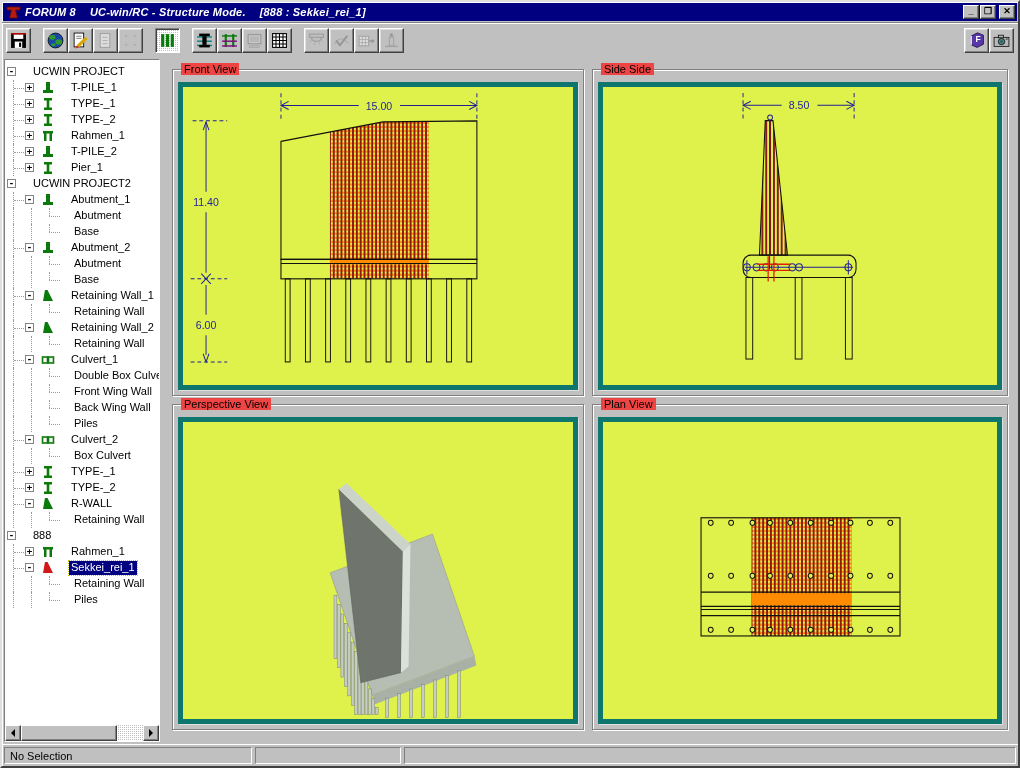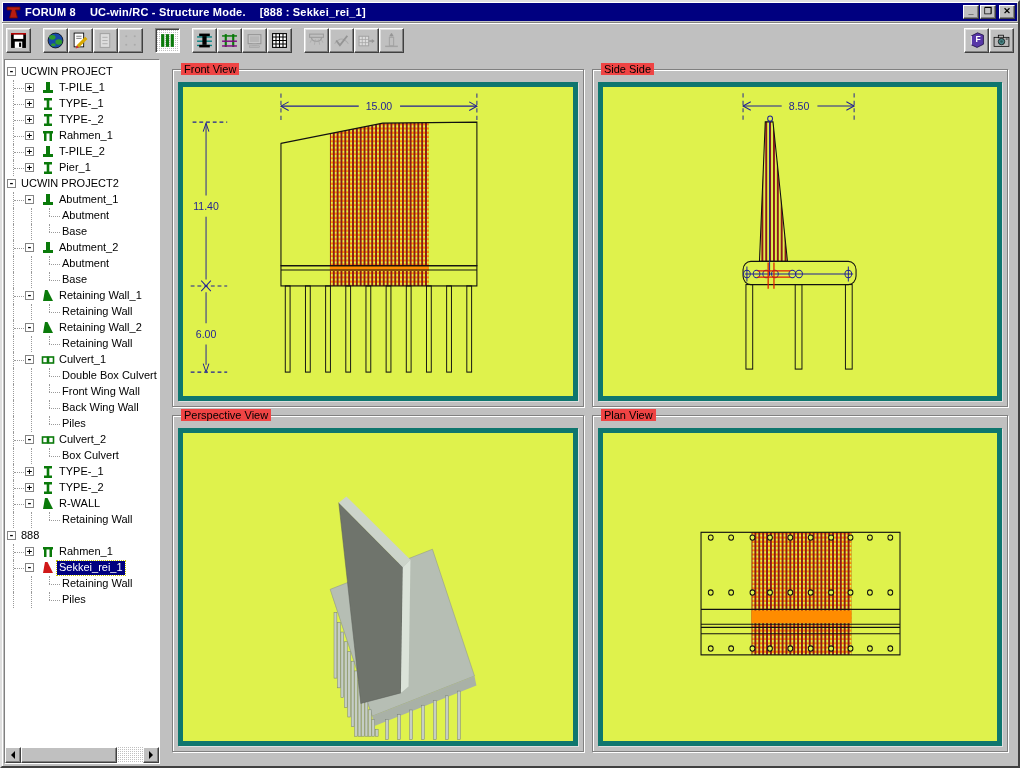--- a/index.html
+++ b/index.html
@@ -8,21 +8,21 @@
   :root{
     --canvas:#dff24c; --hd:#8b1a1a; --ho:#ff8c00; --dim:#1f1f96;
     --grn:#0a7a0a; --red:#d01818; --tb:#000080;
   }
   .window{width:1020px;height:768px;background:#c0c0c0;display:flex;flex-direction:column;
     border:2px solid;border-color:#dfdfdf #404040 #404040 #dfdfdf;box-shadow:inset 1px 1px 0 #fff;}
   
   .titlebar{height:18px;background:var(--tb);display:flex;align-items:center;padding:0 2px;margin:1px;}
   .titlebar .logo{width:16px;height:14px;margin-right:4px;flex:0 0 auto;}
   .title-text{color:#fff;font-size:11px;font-weight:bold;white-space:nowrap;letter-spacing:.2px;}
-  .title-text span{margin-right:14px;}
+  .title-text span{margin-right:14px;font-style:italic;}
   .tb-btns{margin-left:auto;display:flex;gap:1px;}
   .tb-btn{width:16px;height:14px;background:#c0c0c0;border:1px solid;border-color:#fff #404040 #404040 #fff;
     box-shadow:inset -1px -1px 0 #808080;font:bold 9px/11px "Liberation Sans",sans-serif;text-align:center;color:#000;}
   .tb-btn.close{margin-left:2px;}
   
   .menubar{height:19px;display:flex;align-items:center;padding:0 4px;border-bottom:1px solid #fff;}
   .menu-item{font-size:11px;padding:2px 7px;color:#000;}
   .menu-item u{text-decoration:underline;}
   
   .toolbar{height:36px;display:flex;align-items:center;padding:2px 4px;border-top:1px solid #808080;box-shadow:inset 0 1px 0 #fff;}
@@ -39,21 +39,21 @@
   .tree-wrap{width:156px;flex:0 0 auto;background:#fff;display:flex;flex-direction:column;
     border:1px solid;border-color:#808080 #fff #fff #808080;box-shadow:inset 1px 1px 0 #404040, inset -1px -1px 0 #dfdfdf;}
   .tree{flex:1;overflow:hidden;position:relative;padding-top:4px;background:#fff;}
   .trow{position:relative;height:16px;font-size:11px;}
   .vg{position:absolute;top:0;bottom:0;border-left:1px dotted #9a9a9a;}
   .vg.half{bottom:50%;}
   .hg{position:absolute;top:8px;border-top:1px dotted #9a9a9a;}
   .ebox{position:absolute;top:3px;width:9px;height:9px;background:#fff;border:1px solid #848484;
     font:bold 9px/7px "DejaVu Sans Mono",monospace;text-align:center;color:#000;}
   .ticn{position:absolute;top:1px;width:14px;height:14px;}
-  .tlabel{position:absolute;top:1px;height:14px;line-height:13px;white-space:nowrap;padding:0 2px;color:#000;}
+  .tlabel{position:absolute;top:1px;height:14px;line-height:13px;white-space:nowrap;padding:0 2px;color:#000;margin-left:12px;}
   .tlabel.sel{background:#000080;color:#fff;outline:1px dotted #c8c800;}
   .hscroll{height:16px;flex:0 0 auto;display:flex;background:#c0c0c0;
     background-image:repeating-linear-gradient(0deg,#fff 0 1px,transparent 1px 2px),repeating-linear-gradient(90deg,#fff 0 1px,#c0c0c0 1px 2px);}
   .sbtn{width:16px;height:16px;flex:0 0 auto;background:#c0c0c0;border:1px solid;border-color:#fff #404040 #404040 #fff;
     box-shadow:inset -1px -1px 0 #808080;display:flex;align-items:center;justify-content:center;}
   .sthumb{width:96px;height:16px;flex:0 0 auto;background:#c0c0c0;border:1px solid;border-color:#fff #404040 #404040 #fff;
     box-shadow:inset -1px -1px 0 #808080;}
   .strack{flex:1;}
   .arr{width:0;height:0;border:4px solid transparent;}
   .arr.left{border-right-color:#000;margin-left:-4px;}
@@ -773,14 +773,19 @@
                 <circle cx="275" cy="204" r="2.5"></circle>
                 <circle cx="296" cy="204" r="2.5"></circle>
               </g>
           </svg>
         </div>
       </div>
 
     </div>
   </div>
 
+  <div class="statusbar">
+      <div class="spanel sp1">No Selection</div>
+      <div class="spanel sp2"></div>
+      <div class="spanel sp3"></div>
+    </div>
 
 </div>
 
 </body></html>

